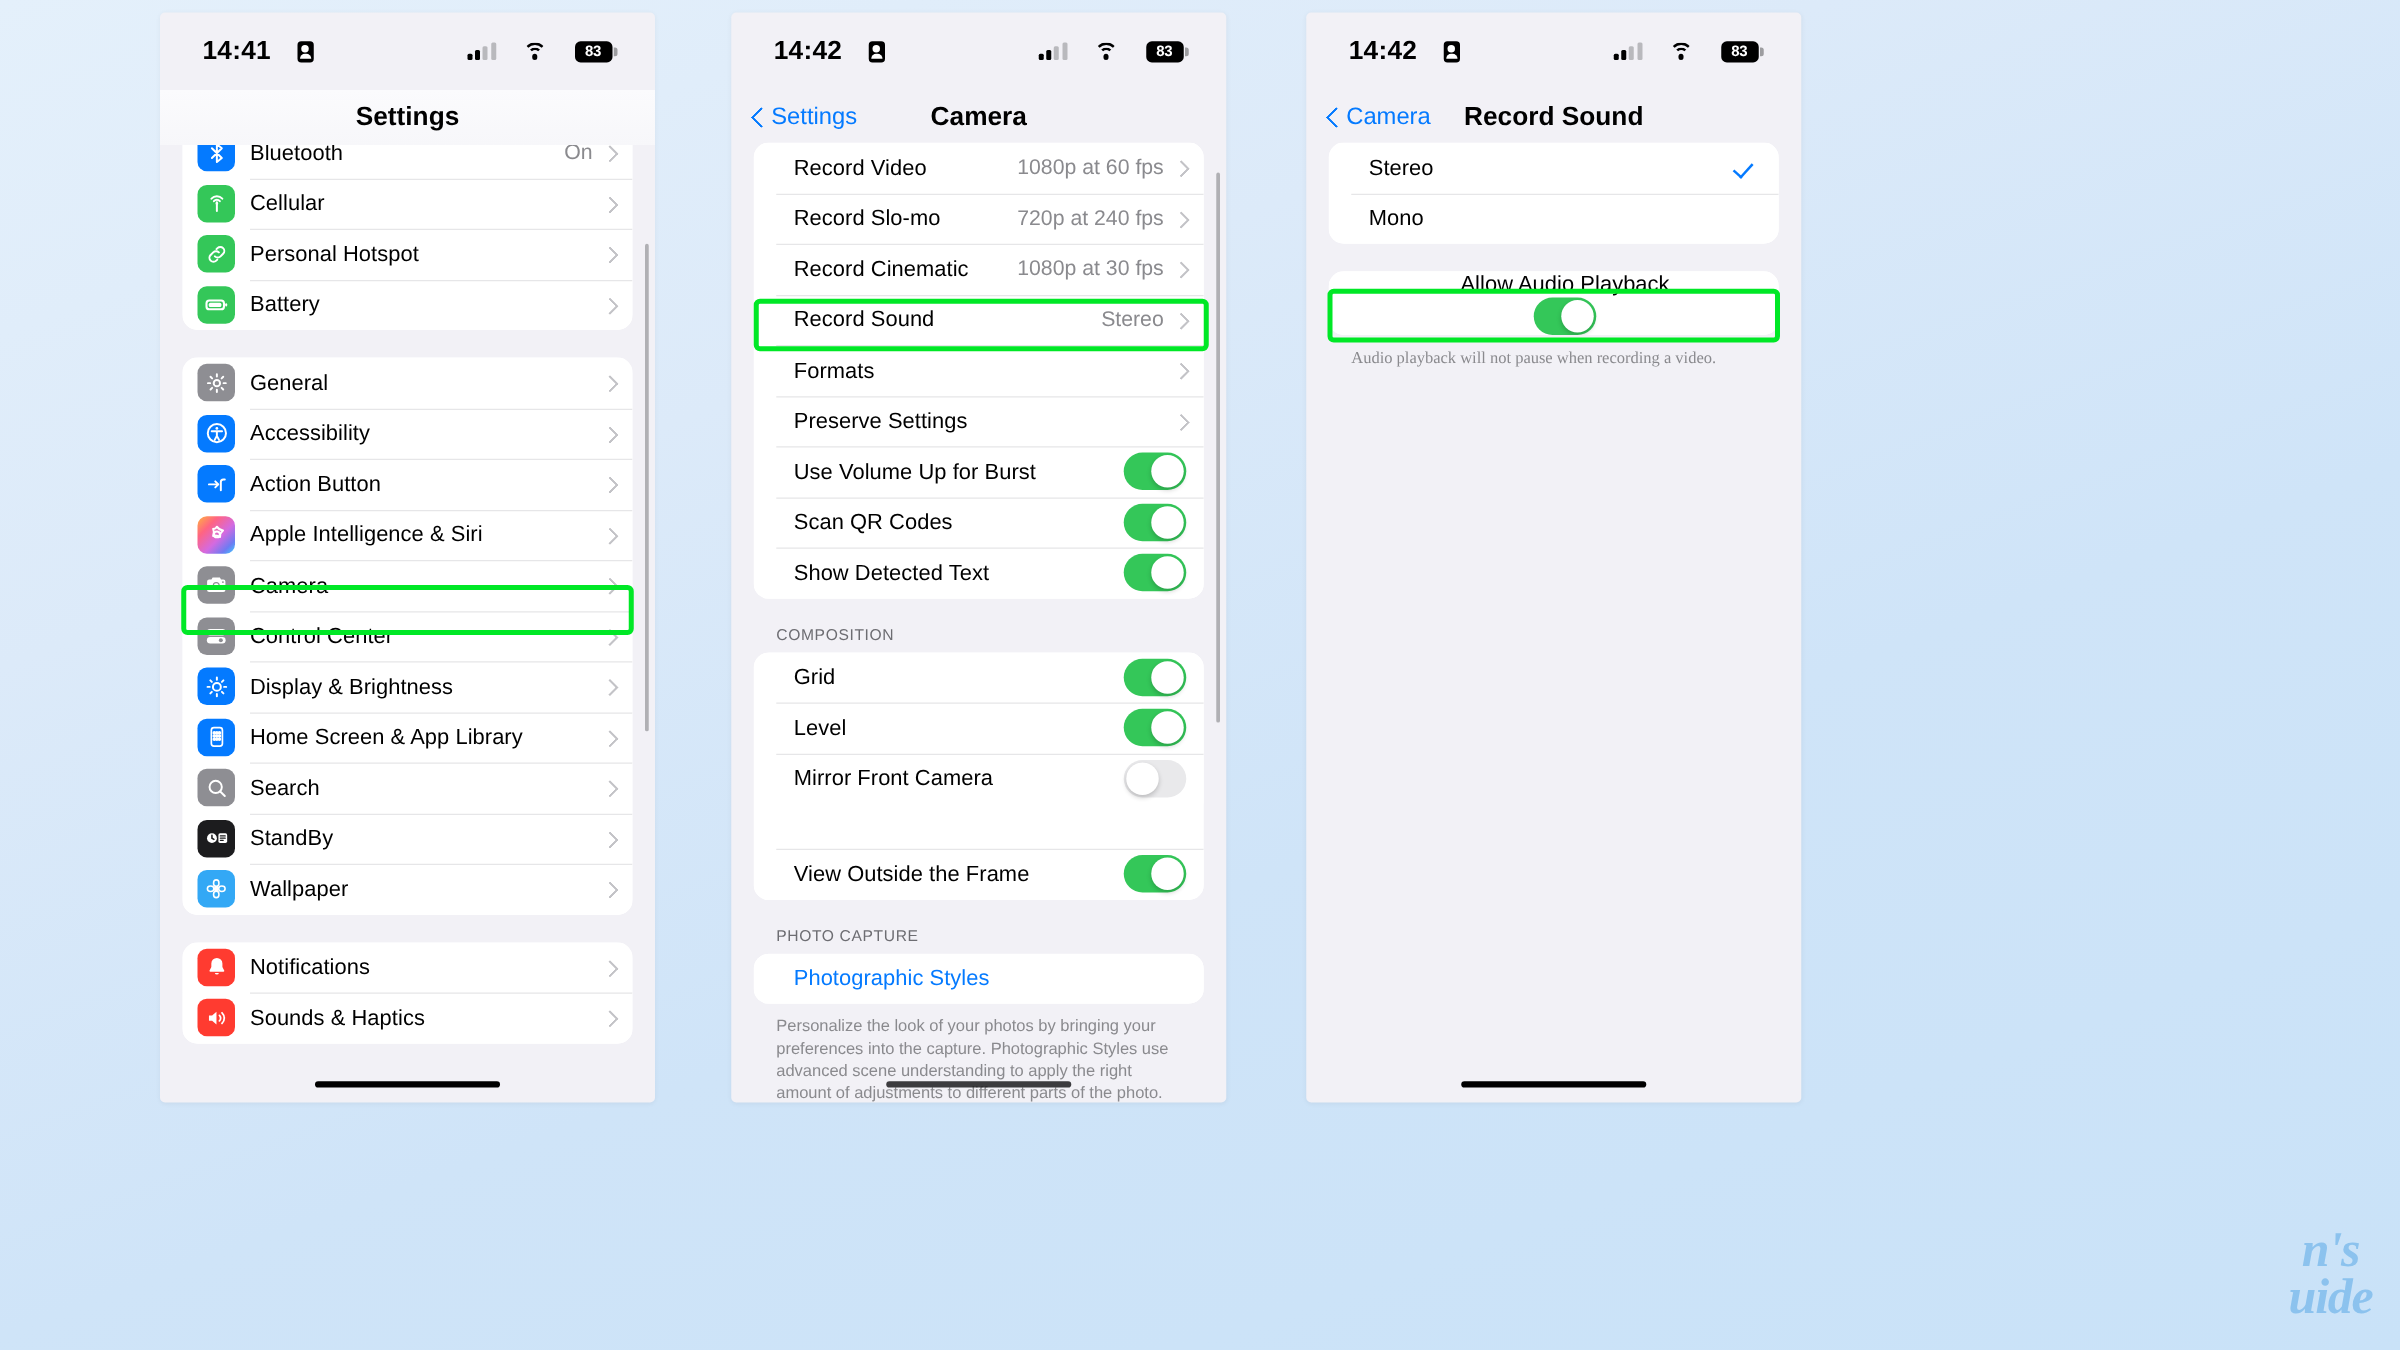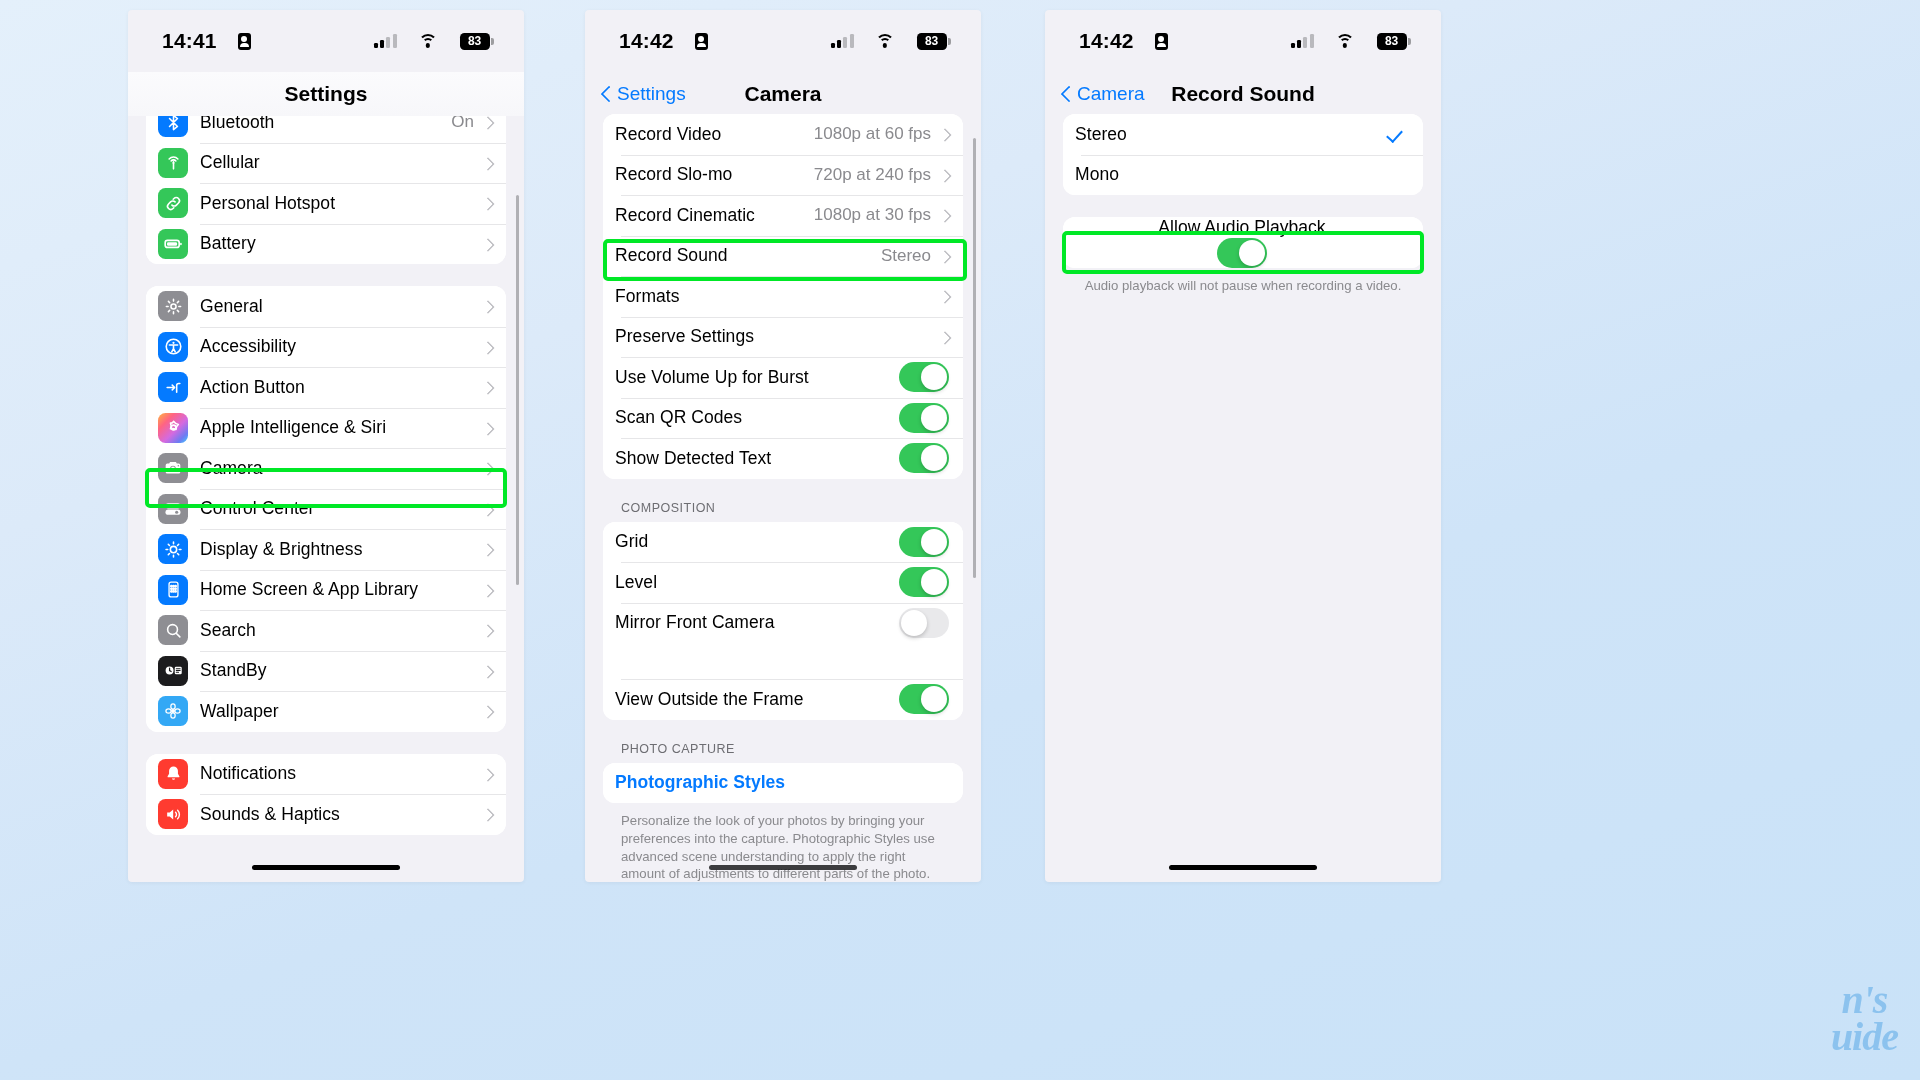--- a/index.html
+++ b/index.html
@@ -184,21 +184,21 @@
     cursor: pointer;
   }
   .row + .row::before {
     content: "";
     position: absolute;
     left: 54px; right: 0; top: 0;
     height: 1px;
     background: #e6e6e8;
   }
   .row.no-icon + .row.no-icon::before { left: 18px; }
-  .row.no-icon { padding-left: 12px; }
+  .row.no-icon { padding-left: 32px; }
 
   .row-label {
     font-size: 17.5px;
     color: #000;
     flex: 1;
     letter-spacing: .05px;
   }
   .row-label.link { color: #047aff; }
   .row-value {
     font-size: 17px;
@@ -273,21 +273,21 @@
     letter-spacing: .5px;
     color: #6d6d72;
     padding: 0 0 7px 18px;
   }
   .sec-footer {
     font-size: 13.2px;
     line-height: 1.35;
     color: #8a8a8e;
     padding: 9px 18px 0 18px;
   }
-  .sec-footer.center { text-align: center; }
+  .sec-footer.center { text-align: left; font-family: Liberation Serif, serif; }
 
   
   .hl {
     position: absolute;
     border: 4px solid #00e826;
     border-radius: 5px;
     pointer-events: none;
     z-index: 20;
   }
 
@@ -679,21 +679,21 @@
           </div>
           <div class="row no-icon" style="min-height: 40.5px; margin-top: 36px;">
             <span class="row-label">View Outside the Frame</span>
             <span class="toggle">
               <span class="knob"></span>
             </span>
           </div>
         </div>
       <div class="sec-header">PHOTO CAPTURE</div>
       <div class="group flush" id="p2g3">
-          <div class="row no-icon" style="min-height: 40.5px; font-weight: bold;">
+          <div class="row no-icon" style="min-height: 40.5px;">
             <span class="row-label link">Photographic Styles</span>
           </div>
         </div>
       <div class="sec-footer">Personalize the look of your photos by bringing your preferences into the capture. Photographic Styles use advanced scene understanding to apply the right amount of adjustments to different parts of the photo.</div>
     </div>
 
     <div class="scrollbar" style="right:5px; top:128px; height:440px;"></div>
 
     <div class="home-indicator" style="background:#1c1c1e; opacity:.85;"></div>
   </div>

